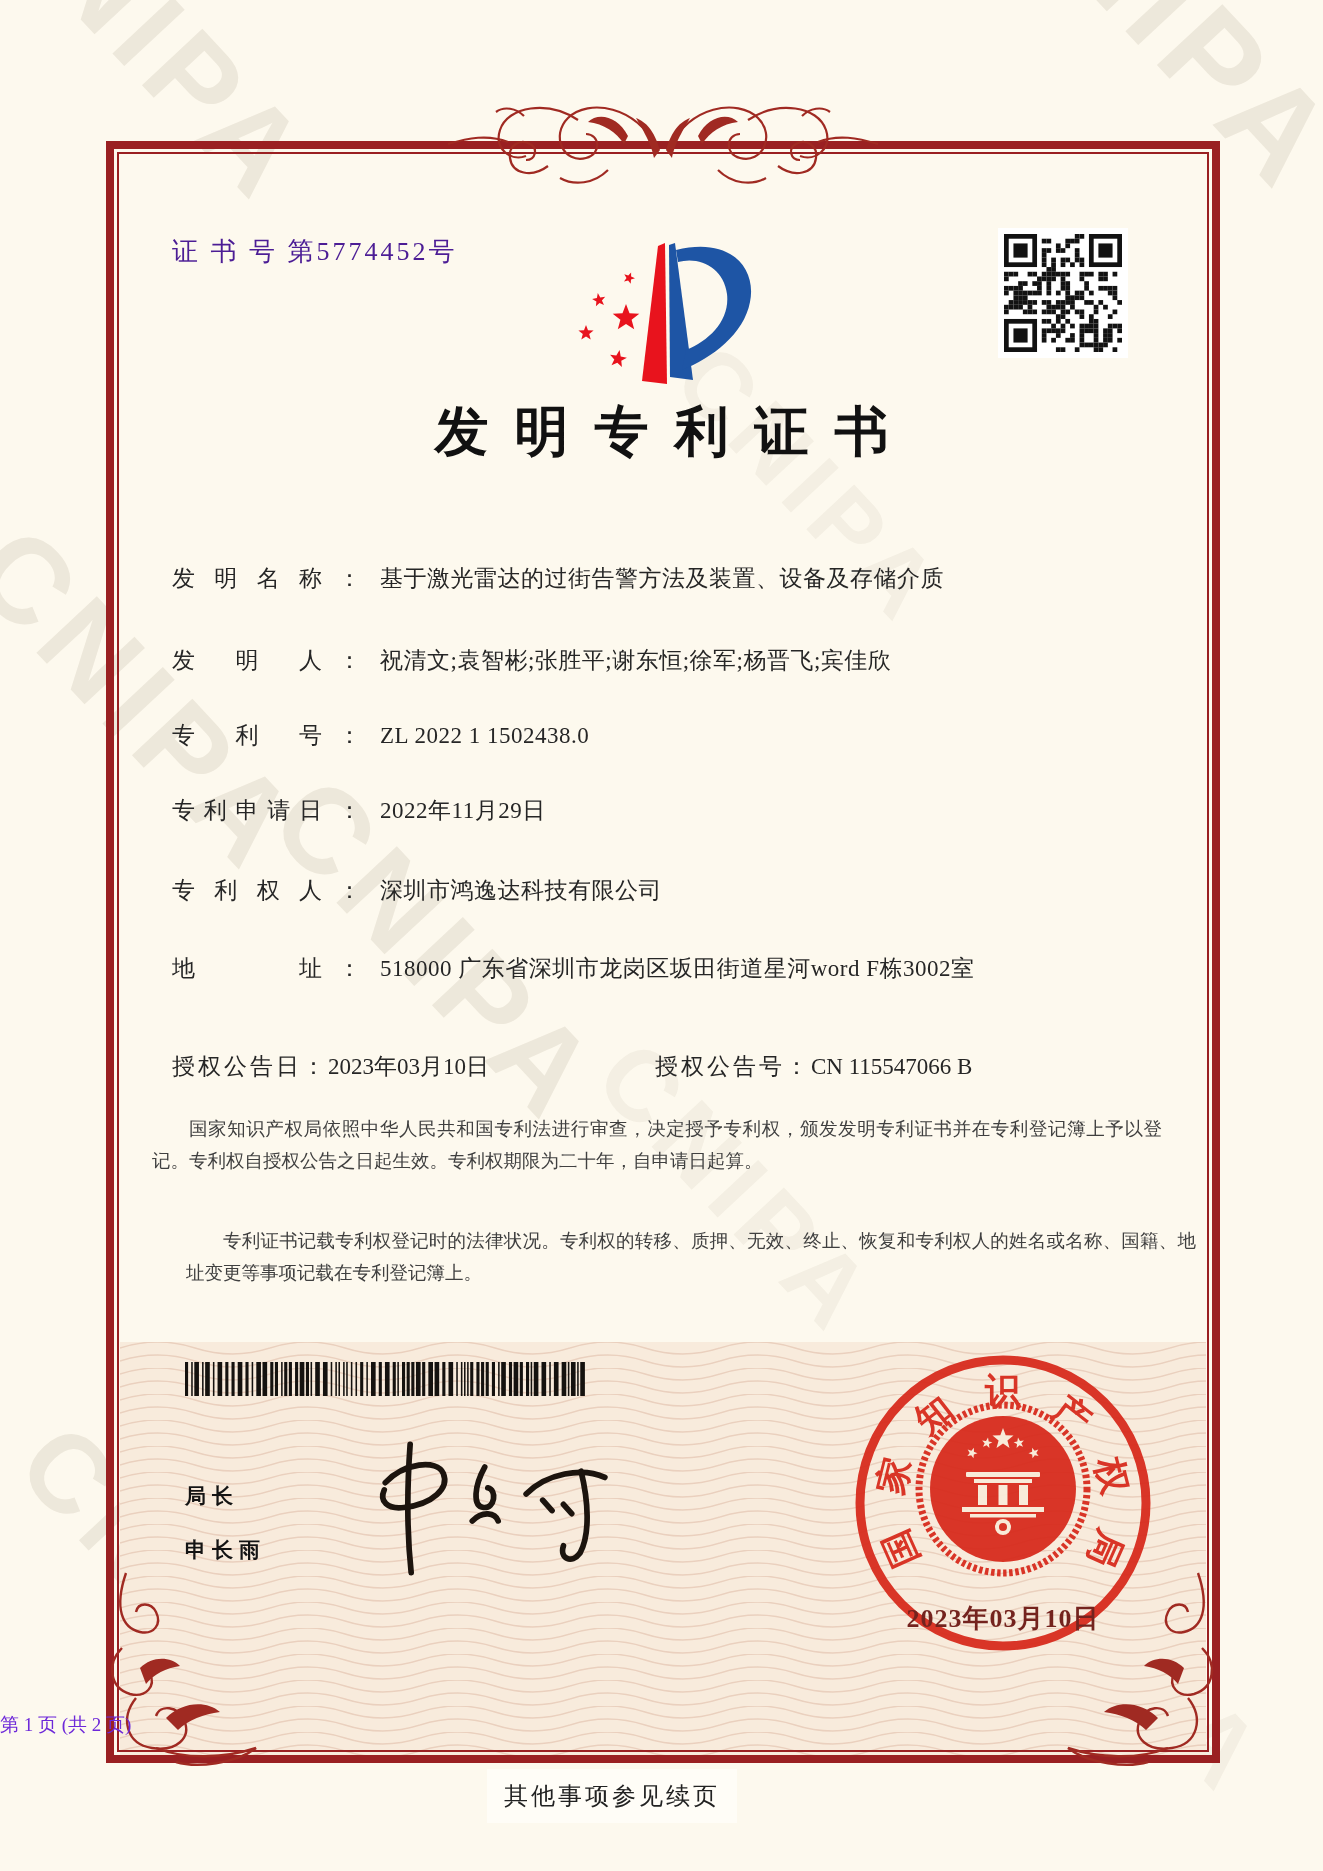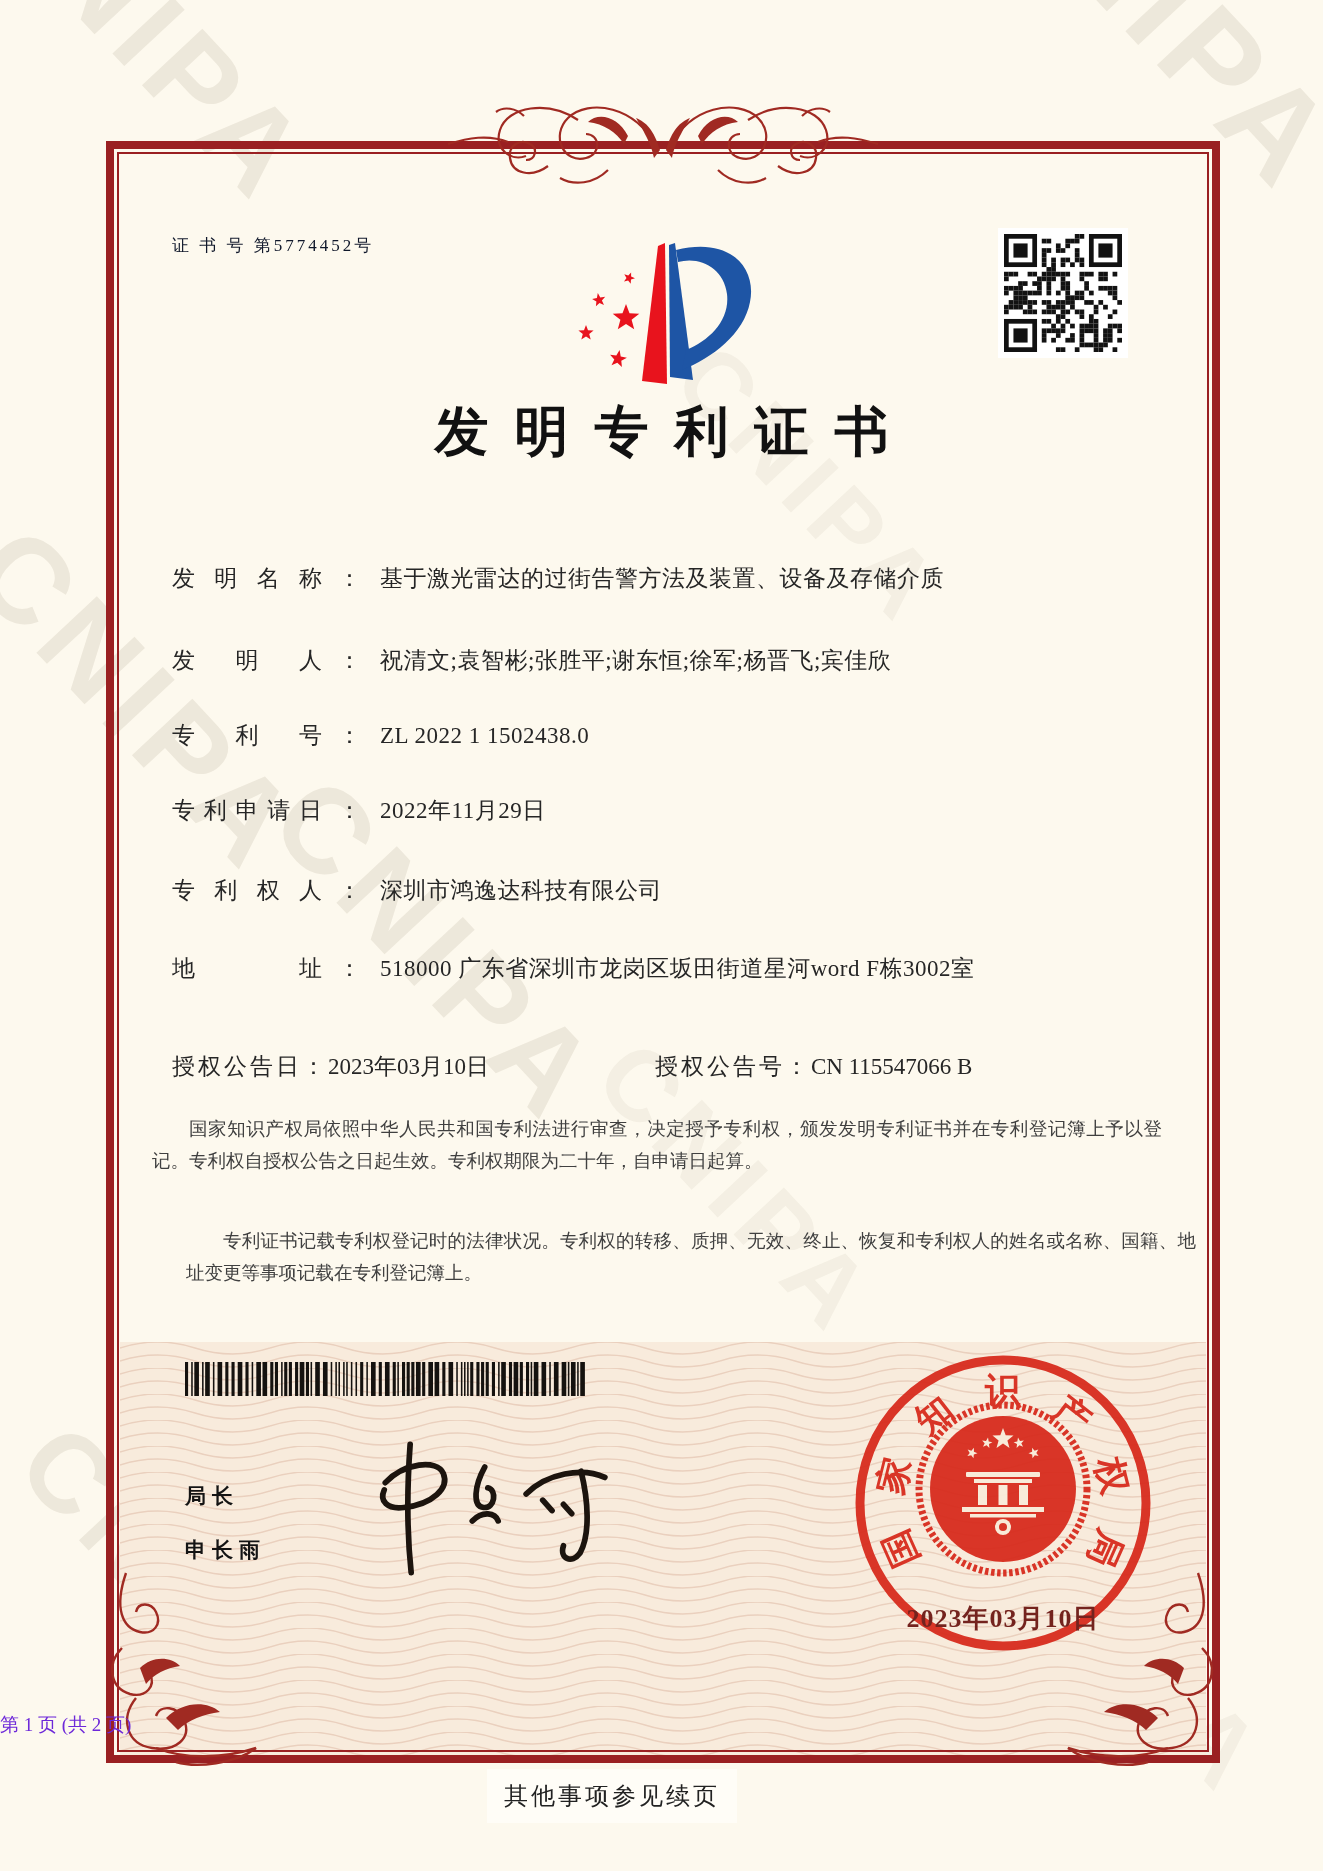--- a/index.html
+++ b/index.html
@@ -10,21 +10,21 @@
       color:rgba(158,147,125,0.17);letter-spacing:10px;transform:rotate(47deg);
       pointer-events:none;white-space:nowrap;}
   
   .frame{position:absolute;left:106px;top:141px;width:1098px;height:1606px;
          border:8px solid #9a2022;}
   .frame-inner{position:absolute;left:3px;top:3px;right:3px;bottom:3px;
          border:2px solid #9a2022;}
   
   .waves{position:absolute;left:120px;top:1342px;}
   
-  .certno{position:absolute;left:172px;top:234px;font-size:17px;letter-spacing:3px;color:#0f172a;}
+  .certno{position:absolute;left:172px;top:234px;font-size:26px;letter-spacing:3px;color:#4c1d95;}
   .logo{position:absolute;left:572px;top:234px;}
   .qr{position:absolute;left:998px;top:228px;background:#ffffff;}
   .title{position:absolute;left:0;right:0;top:396px;text-align:center;font-size:54px;
          font-weight:700;letter-spacing:26px;padding-left:26px;color:#111;}
   
   .field{position:absolute;left:172px;display:flex;align-items:flex-start;
          font-size:23px;line-height:38px;gap:16px;}
   .flabel{display:inline-block;width:150px;text-align:justify;text-align-last:justify;flex:none;}
   .fcolon{flex:none;width:26px;}
   .fvalue{width:810px;letter-spacing:0.5px;}

